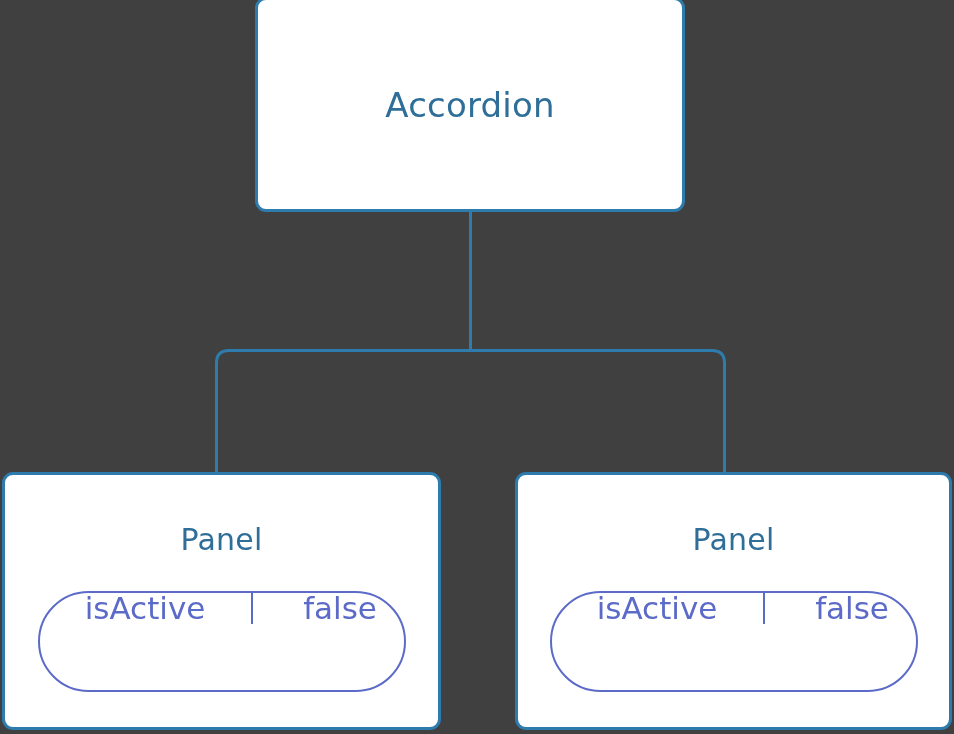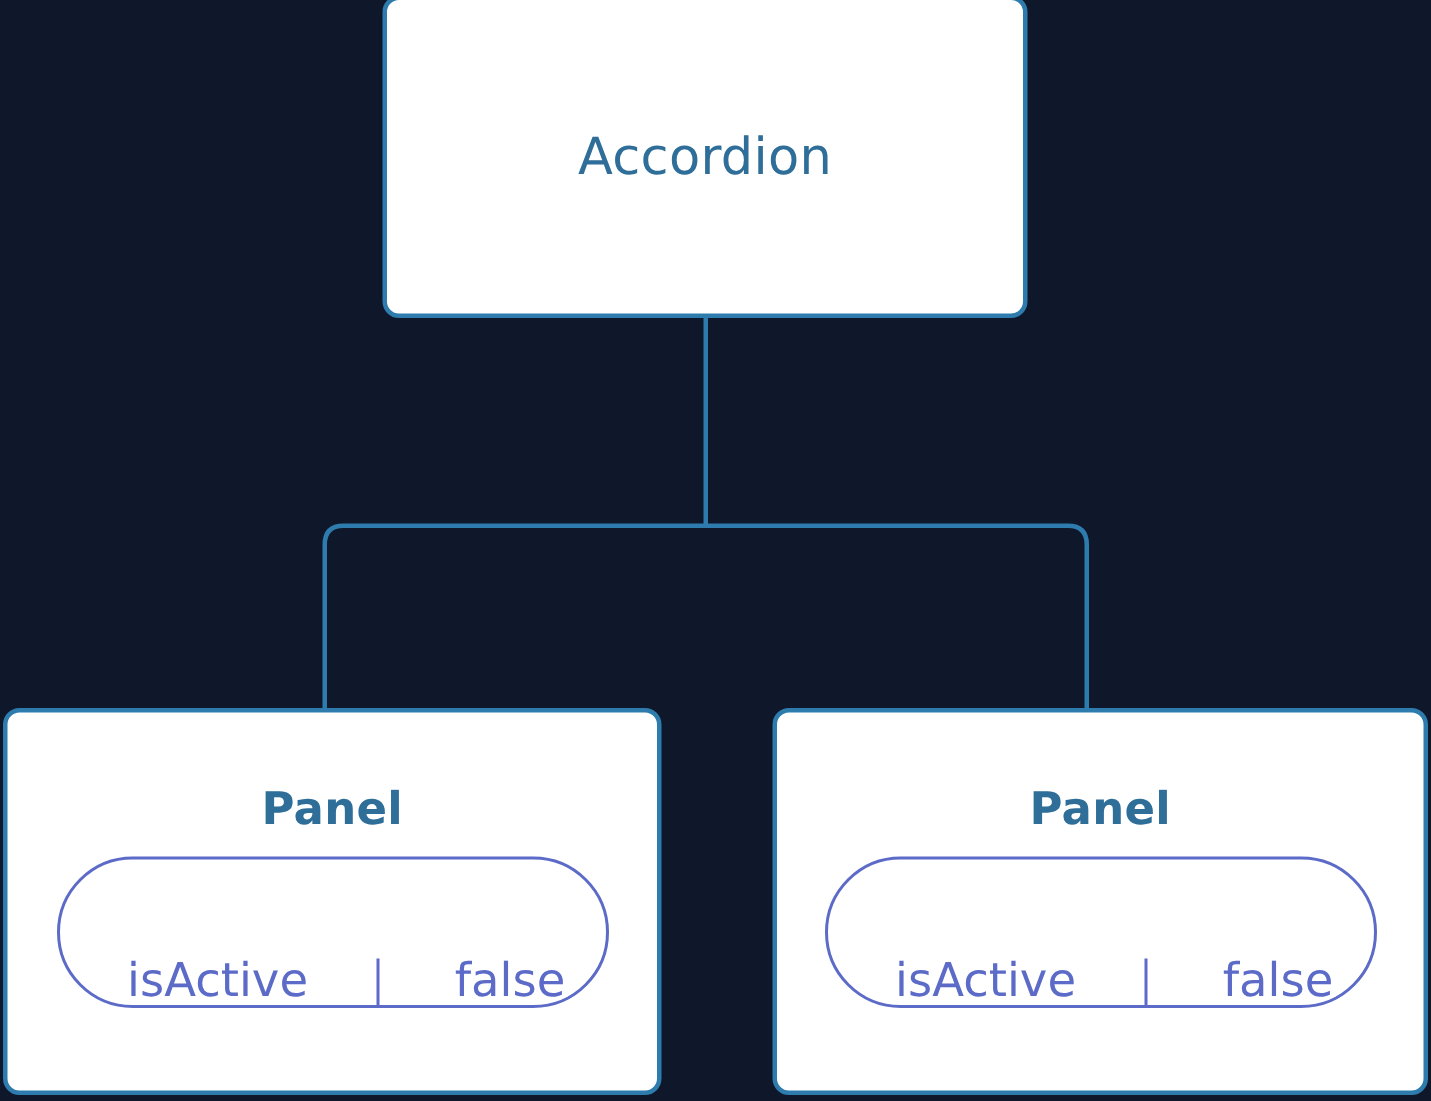--- a/index.html
+++ b/index.html
@@ -11,21 +11,21 @@
     width: 954px;
     height: 734px;
     overflow: hidden;
     font-family: "DejaVu Sans", "Liberation Sans", sans-serif;
   }
 
   #canvas {
     position: relative;
     width: 954px;
     height: 734px;
-    background: #0f172a;
+    background: #404040;
   }
 
   
   #connectors {
     position: absolute;
     left: 0;
     top: 0;
     width: 954px;
     height: 734px;
     z-index: 1;
@@ -74,32 +74,31 @@
   .node-title {
     color: #2e6e99;
     font-size: 30px;
     font-weight: 400;
     letter-spacing: 0.2px;
     line-height: 1;
     white-space: nowrap;
   }
   .child .node-title {
     margin-top: 50px;
-    font-weight: bold;
   }
 
   
   .state-pill {
-    margin-top: 16px;
+    margin-top: 36px;
     height: 101px;
     border: 2px solid #5c6bc8;
     border-radius: 52px;
     box-sizing: border-box;
     display: flex;
-    align-items: flex-end;
+    align-items: flex-start;
     background: #ffffff;
     overflow: hidden;
   }
   .pill-key,
   .pill-value {
     display: flex;
     align-items: center;
     justify-content: center;
     color: #5c6bc8;
     font-size: 31px;

